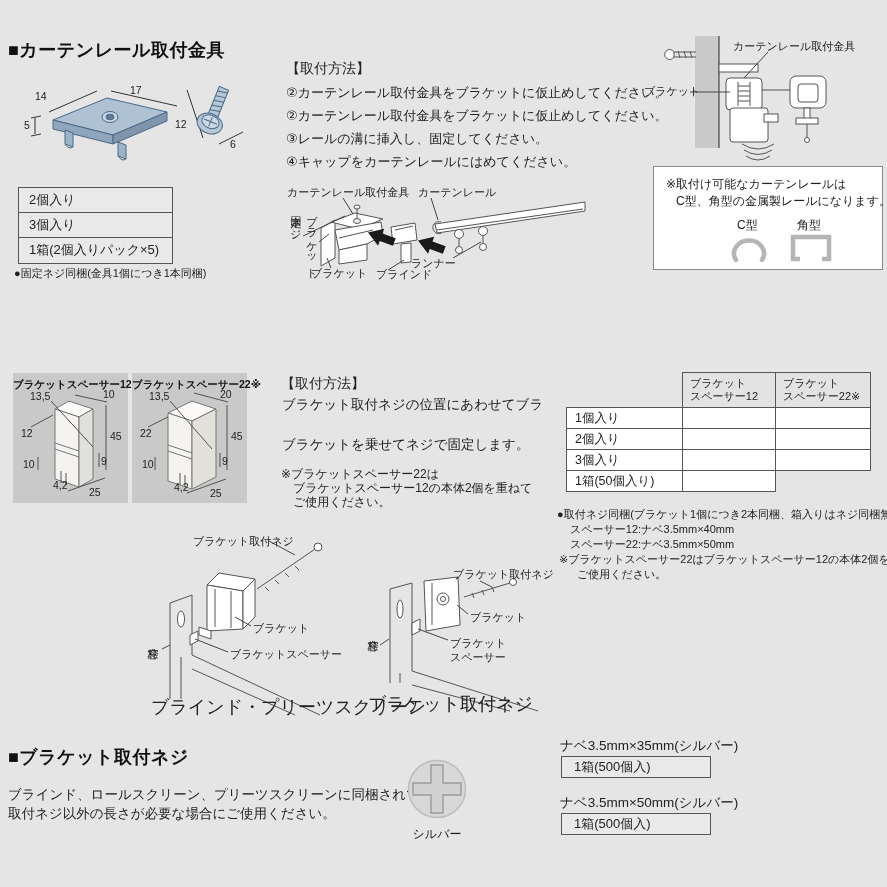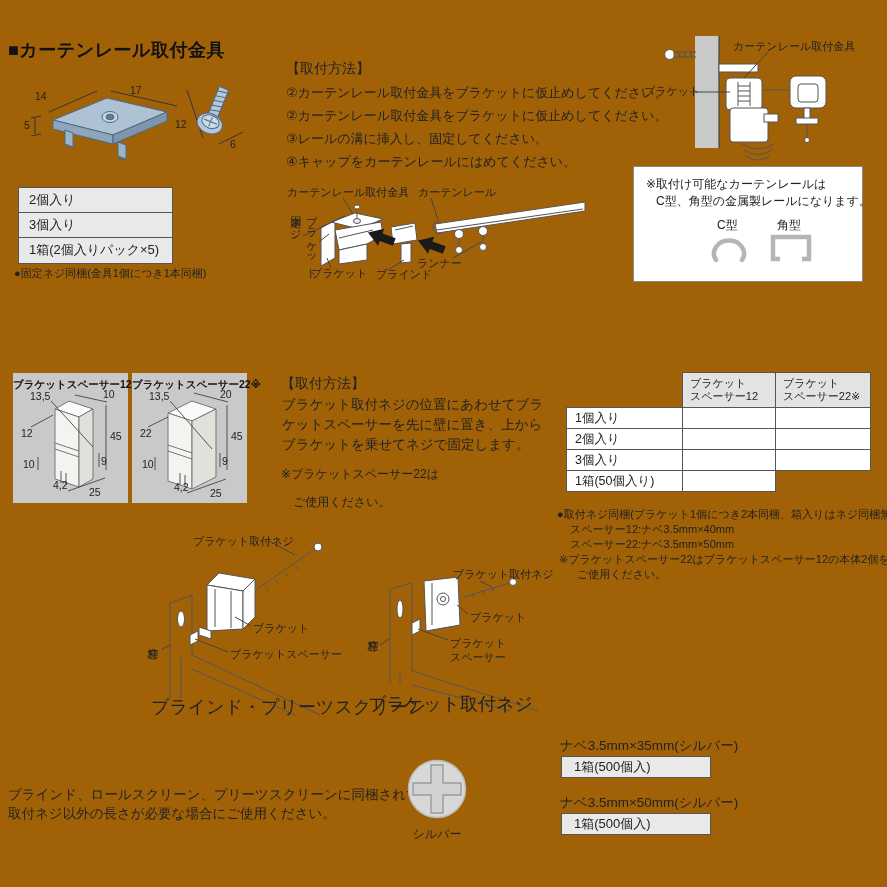--- a/index.html
+++ b/index.html
@@ -1,18 +1,18 @@
 <!DOCTYPE html>
 <html><head>
 <meta charset="utf-8">
 <style>
   *{margin:0;padding:0;box-sizing:border-box}
   html,body{background:#fff}
   body{font-family:"Liberation Sans","DejaVu Sans",sans-serif;color:#222}
-  .page{position:relative;width:887px;height:887px;background:#a16207;overflow:hidden}
+  .page{position:relative;width:887px;height:887px;background:#e5e5e5;overflow:hidden}
   .abs{position:absolute}
   .t-sec{font-size:18px;font-weight:bold;color:#111;letter-spacing:.5px;white-space:nowrap}
   .t-howto-title{font-size:14px;color:#222;white-space:nowrap}
   .t-step{font-size:13px;color:#222;white-space:nowrap}
   .t-body{font-size:13.5px;color:#222;white-space:nowrap}
   .t-note{font-size:11px;color:#222;white-space:nowrap}
   .t-note12{font-size:12px;color:#222;white-space:nowrap}
   .t-lbl{font-size:11px;color:#222;white-space:nowrap;line-height:12px}
   .t-dim{font-size:10.5px;color:#222;white-space:nowrap}
   .t-cap{font-size:18px;color:#222;white-space:nowrap}
@@ -144,21 +144,21 @@
         <line x1="103" y1="92" x2="119" y2="82"></line>
         <line x1="168" y1="80" x2="196" y2="64"></line>
       </g>
     </svg>
     <div class="abs t-lbl" style="left:2px;top:8px">カーテンレール取付金具</div>
     <div class="abs t-lbl" style="left:133px;top:8px">カーテンレール</div>
     <div class="abs t-lbl vtext" style="left:5px;top:29px">固定ネジ</div>
     <div class="abs t-lbl vtext" style="left:21px;top:29px">ブラケット</div>
     <div class="abs t-lbl" style="left:26px;top:89px">ブラケット</div>
     <div class="abs t-lbl" style="left:91px;top:90px">ブラインド</div>
-    <div class="abs t-lbl" style="left:132px;top:79px">ランナー</div>
+    <div class="abs t-lbl" style="left:126px;top:79px">ランナー</div>
   </div>
 
   <div class="abs" style="left:638px;top:28px;width:245px;height:142px">
     <svg width="245" height="142" viewBox="0 0 245 142">
       <rect x="57" y="8" width="24" height="112" fill="#c9c9c9"></rect>
       <g stroke="#444" stroke-width="1.2" fill="none">
         <line x1="81" y1="8" x2="81" y2="120"></line>
       </g>
       <g stroke="#555" stroke-width="1" fill="#fff">
 
@@ -198,21 +198,21 @@
 
       <g stroke="#444" stroke-width="1" fill="none">
         <line x1="130" y1="24" x2="106" y2="50"></line>
         <line x1="52" y1="64" x2="92" y2="64"></line>
       </g>
     </svg>
     <div class="abs t-lbl" style="left:95px;top:12px">カーテンレール取付金具</div>
     <div class="abs t-lbl" style="left:6px;top:57px">ブラケット</div>
   </div>
 
-  <div class="abs note-box" style="left:633px;top:166px;width:230px;height:116px">
+  <div class="abs note-box" style="left:653px;top:166px;width:230px;height:104px">
     <div class="abs t-note12" style="left:12px;top:9px">※取付け可能なカーテンレールは</div>
     <div class="abs t-note12" style="left:22px;top:26px">C型、角型の金属製レールになります。</div>
     <div class="abs t-note12" style="left:83px;top:50px">C型</div>
     <div class="abs t-note12" style="left:143px;top:50px">角型</div>
     <svg class="abs" style="left:68px;top:64px" width="52" height="34" viewBox="0 0 52 34">
       <path d="M14,29 A15,13 0 1 1 40,29" fill="none" stroke="#b5b5b5" stroke-width="4.5" stroke-linecap="round"></path>
     </svg>
     <svg class="abs" style="left:130px;top:64px" width="52" height="32" viewBox="0 0 52 32">
       <path d="M16,28 L9,28 L9,6 L45,6 L45,28 L38,28" fill="none" stroke="#b5b5b5" stroke-width="4.5"></path>
     </svg>
@@ -278,23 +278,23 @@
     <div class="abs t-dim" style="left:8px;top:54px">22</div>
     <div class="abs t-dim" style="left:99px;top:57px">45</div>
     <div class="abs t-dim" style="left:10px;top:85px">10</div>
     <div class="abs t-dim" style="left:90px;top:82px">9</div>
     <div class="abs t-dim" style="left:42px;top:108px">4,2</div>
     <div class="abs t-dim" style="left:78px;top:114px">25</div>
   </div>
 
   <div class="abs t-howto-title" style="left:281px;top:375px">【取付方法】</div>
   <div class="abs t-body" style="left:282px;top:396px">ブラケット取付ネジの位置にあわせてブラ</div>
-  <div class="abs t-body" style="left:282px;top:416px">ケットスペーサーを先に壁に置き、上から</div>
   <div class="abs t-body" style="left:282px;top:436px">ブラケットを乗せてネジで固定します。</div>
   <div class="abs t-note12" style="left:281px;top:466px">※ブラケットスペーサー22は</div>
+  <div class="abs t-note12" style="left:293px;top:480px">ブラケットスペーサー12の本体2個を重ねて</div>
   <div class="abs t-note12" style="left:293px;top:494px">ご使用ください。</div>
 
   <table class="abs spacer-table" style="left:566px;top:372px">
     <colgroup>
         <col style="width:116px">
         <col style="width:93px">
         <col style="width:95px">
       </colgroup>
     <tbody>
         <tr style="height:35px">
@@ -408,20 +408,21 @@
       </g>
     </svg>
     <div class="abs t-lbl" style="left:93px;top:15px">ブラケット取付ネジ</div>
     <div class="abs t-lbl" style="left:110px;top:58px">ブラケット</div>
     <div class="abs t-lbl pre" style="left:90px;top:83px;line-height:14px">ブラケット
 スペーサー</div>
     <div class="abs t-lbl vtext" style="left:7px;top:78px">窓枠</div>
     <div class="abs t-cap" style="left:8px;top:139px">ブラケット取付ネジ</div>
   </div>
 
+  <div class="abs t-sec" style="left:8px;top:745px">■ブラケット取付ネジ</div>
   <div class="abs t-body" style="left:8px;top:786px">ブラインド、ロールスクリーン、プリーツスクリーンに同梱されている</div>
   <div class="abs t-body" style="left:8px;top:805px">取付ネジ以外の長さが必要な場合にご使用ください。</div>
 
   <svg class="abs" style="left:406px;top:758px" width="62" height="62" viewBox="0 0 62 62">
     <circle cx="31" cy="31" r="28.5" fill="#d8d8d8" stroke="#bcbcbc" stroke-width="1.5"></circle>
     <path d="M25,7 h12 v18 h18 v12 h-18 v18 h-12 v-18 h-18 v-12 h18 z" fill="#d2d2d2" stroke="#9a9a9a" stroke-width="1.4"></path>
   </svg>
   <div class="abs t-note12" style="left:406px;top:826px;width:62px;text-align:center">シルバー</div>
 
   <div class="abs t-body" style="left:560px;top:737px">ナベ3.5mm×35mm(シルバー)</div>

